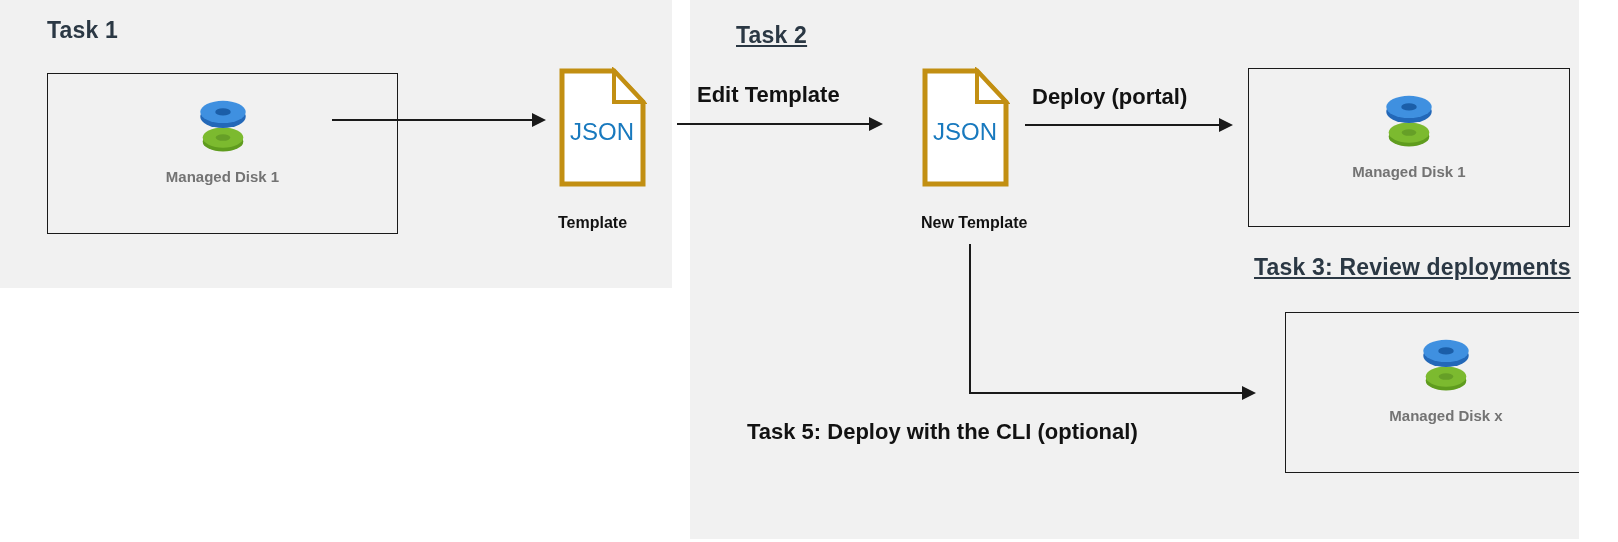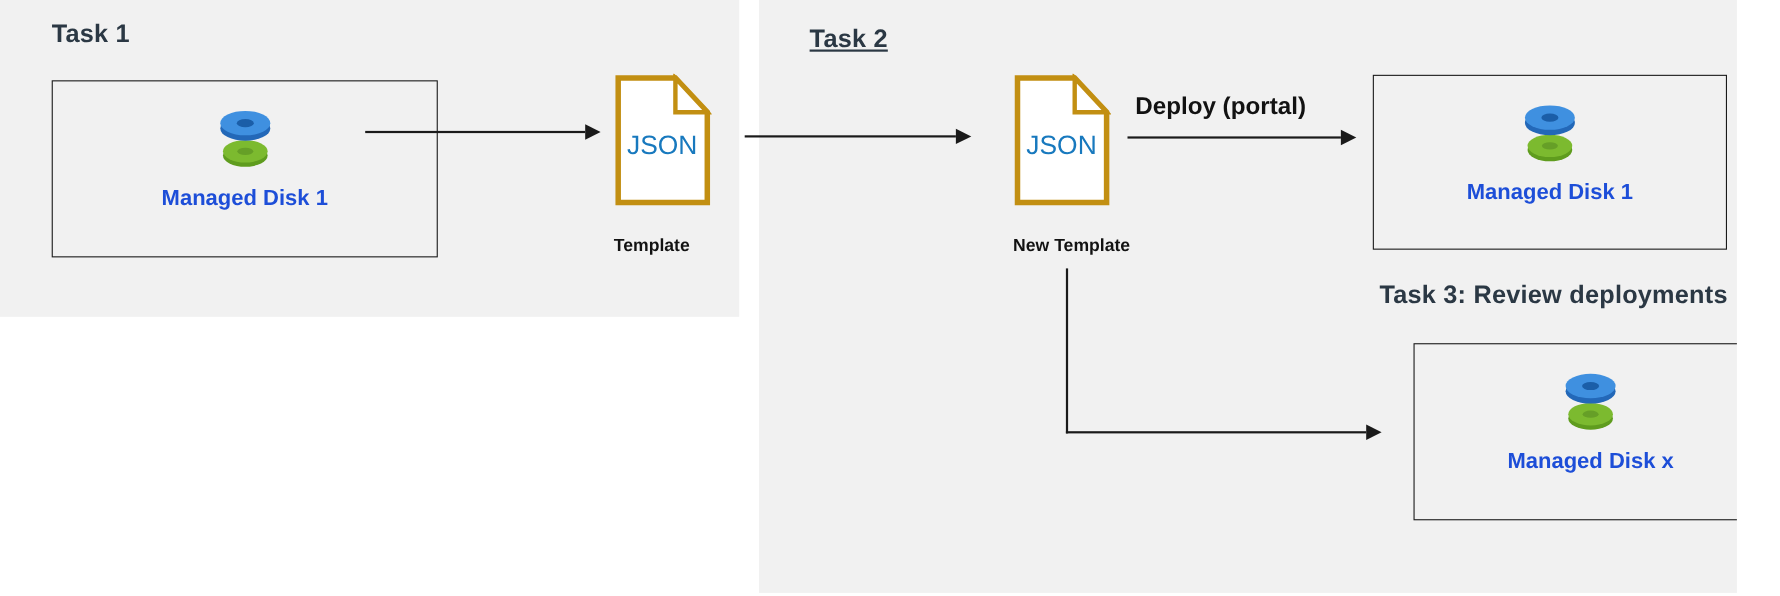--- a/index.html
+++ b/index.html
@@ -20,21 +20,21 @@
   .label {
     position:absolute; font-weight:bold; font-size:22px; color:#121212;
     white-space:nowrap;
   }
   .node-box {
     position:absolute; border:1.5px solid #1a1a1a; background:transparent;
     display:flex; flex-direction:column; align-items:center; justify-content:flex-start;
   }
   .node-box .disk-wrap { margin-top:22px; }
   .node-label {
-    font-weight:bold; font-size:20px; color:#1d4ed8; margin-top:10px; white-space:nowrap;
+    font-weight:bold; font-size:15px; color:#737373; margin-top:10px; white-space:nowrap;
   }
   .file-node { position:absolute; display:flex; flex-direction:column; align-items:flex-start; }
   .file-label { font-weight:bold; font-size:16px; color:#121212; margin-top:22px; white-space:nowrap; }
 
   .arrow-line { position:absolute; height:2px; background:#1a1a1a; }
   .arrow-vline { position:absolute; width:2px; background:#1a1a1a; }
   .arrow-head {
     position:absolute; width:0; height:0;
     border-top:7px solid transparent; border-bottom:7px solid transparent;
     border-left:14px solid #1a1a1a;
@@ -75,20 +75,21 @@
         <path d="M4 4 H56 L85 35 V117 H4 Z" fill="#ffffff" stroke="#c28f12" stroke-width="5" stroke-linejoin="miter"></path>
         <path d="M56 4 V35 H85 Z" fill="#ffffff" stroke="#c28f12" stroke-width="4" stroke-linejoin="miter"></path>
         <text x="44" y="73" text-anchor="middle" font-size="24" fill="#1879be">JSON</text>
       </svg>
     </span>
     <div class="file-label">Template</div>
   </div>
 
   <div class="heading" style="left:736px; top:22px;text-decoration:underline;">Task 2</div>
 
+  <div class="label" style="left:697px; top:82px;">Edit Template</div>
   <div class="arrow-line" style="left:677px; top:123px; width:192px;"></div>
   <div class="arrow-head" style="left:869px; top:117px;"></div>
 
   <div class="file-node" style="left:921px; top:67px;">
     <span>
       <svg width="89" height="121" viewBox="0 0 89 121">
         <path d="M4 4 H56 L85 35 V117 H4 Z" fill="#ffffff" stroke="#c28f12" stroke-width="5" stroke-linejoin="miter"></path>
         <path d="M56 4 V35 H85 Z" fill="#ffffff" stroke="#c28f12" stroke-width="4" stroke-linejoin="miter"></path>
         <text x="44" y="73" text-anchor="middle" font-size="24" fill="#1879be">JSON</text>
       </svg>
@@ -107,36 +108,37 @@
         <ellipse cx="32" cy="43" rx="21" ry="10.5" fill="#7cba2f"></ellipse>
         <ellipse cx="32" cy="43" rx="7.5" ry="3.4" fill="#669f27"></ellipse>
         <ellipse cx="32" cy="21.5" rx="23.5" ry="11.5" fill="#2368b8"></ellipse>
         <ellipse cx="32" cy="16.5" rx="23.5" ry="11.5" fill="#3f90e0"></ellipse>
         <ellipse cx="32" cy="16.5" rx="8" ry="3.8" fill="#1b5ea8"></ellipse>
       </svg>
     </div>
     <div class="node-label">Managed Disk 1</div>
   </div>
 
-  <div class="heading" style="left:1254px; top:254px;">Task 3: Review deployments</div>
+  <div class="heading" style="left:1254px; top:254px;text-decoration:underline;">Task 3: Review deployments</div>
 
   <div class="arrow-vline" style="left:969px; top:244px; height:150px;"></div>
   <div class="arrow-line" style="left:969px; top:392px; width:273px;"></div>
   <div class="arrow-head" style="left:1242px; top:386px;"></div>
 
   <div class="node-box" style="left:1256px; top:312px; width:320px; height:159px;margin-left:29px;">
     <div class="disk-wrap">
       <svg width="62" height="58" viewBox="0 0 64 60">
         <ellipse cx="32" cy="47" rx="21" ry="10.5" fill="#5f9c1e"></ellipse>
         <ellipse cx="32" cy="43" rx="21" ry="10.5" fill="#7cba2f"></ellipse>
         <ellipse cx="32" cy="43" rx="7.5" ry="3.4" fill="#669f27"></ellipse>
         <ellipse cx="32" cy="21.5" rx="23.5" ry="11.5" fill="#2368b8"></ellipse>
         <ellipse cx="32" cy="16.5" rx="23.5" ry="11.5" fill="#3f90e0"></ellipse>
         <ellipse cx="32" cy="16.5" rx="8" ry="3.8" fill="#1b5ea8"></ellipse>
       </svg>
     </div>
     <div class="node-label">Managed Disk x</div>
   </div>
 
   <div class="label task45" style="left:747px; top:417px;">
+    <div>Task 5: Deploy with the CLI (optional)</div>
   </div>
 
 </div>
 
 </body></html>

